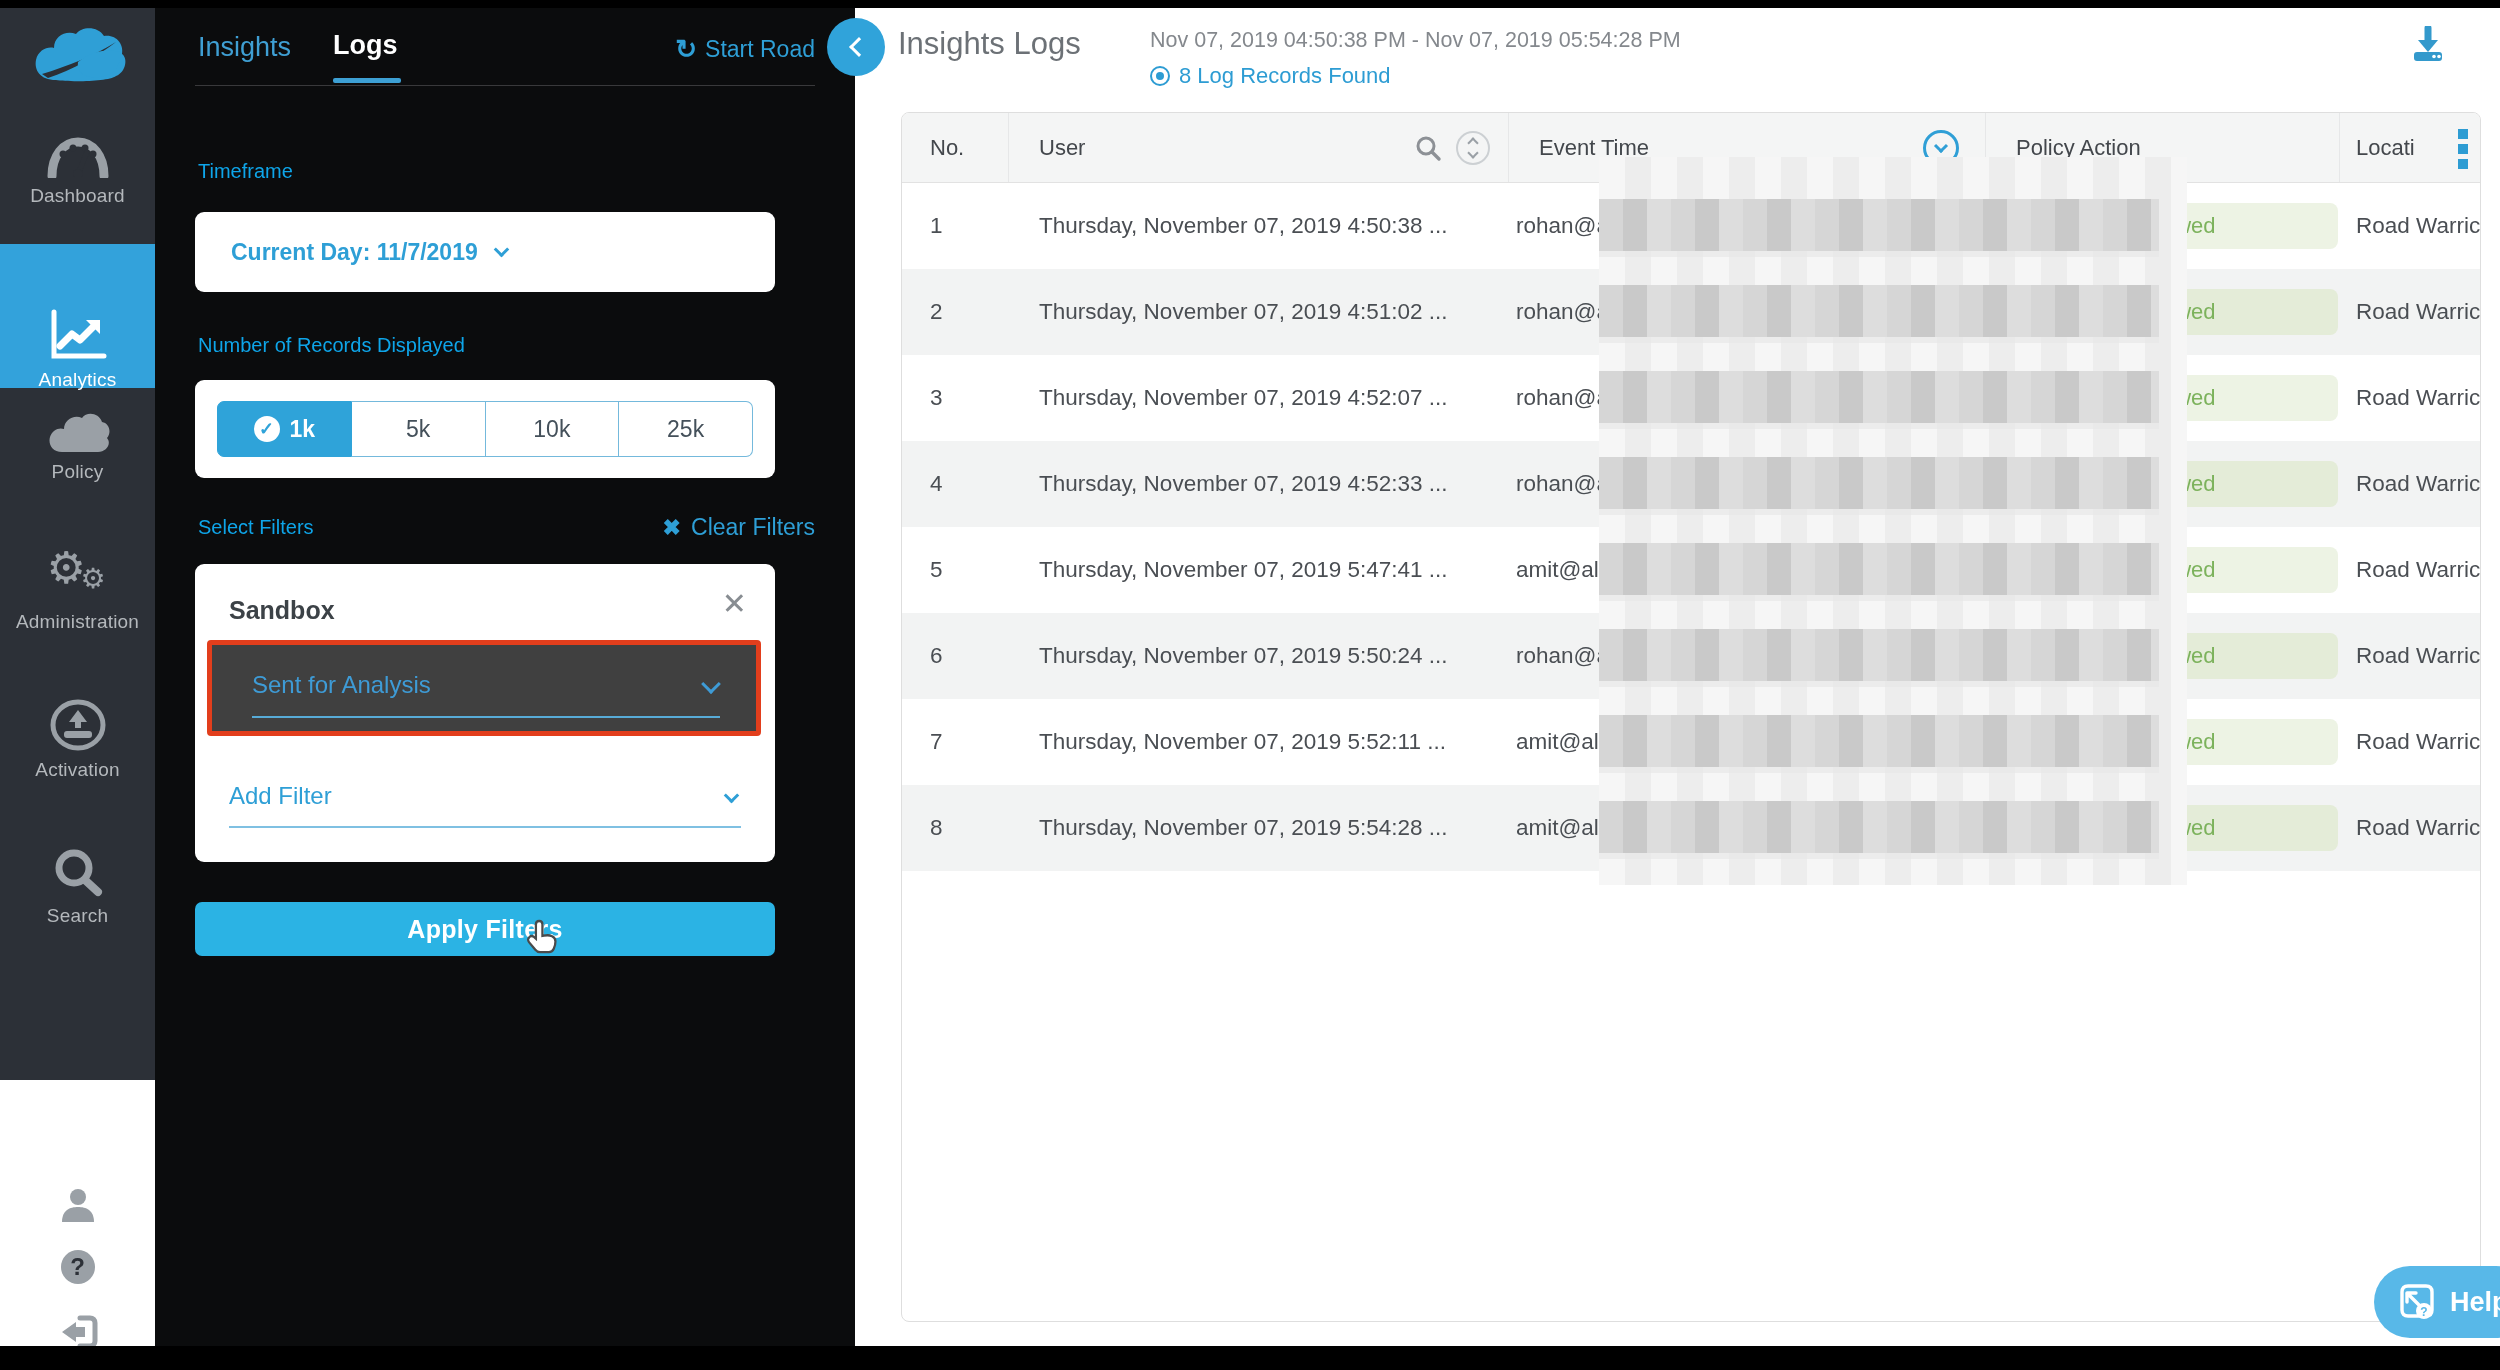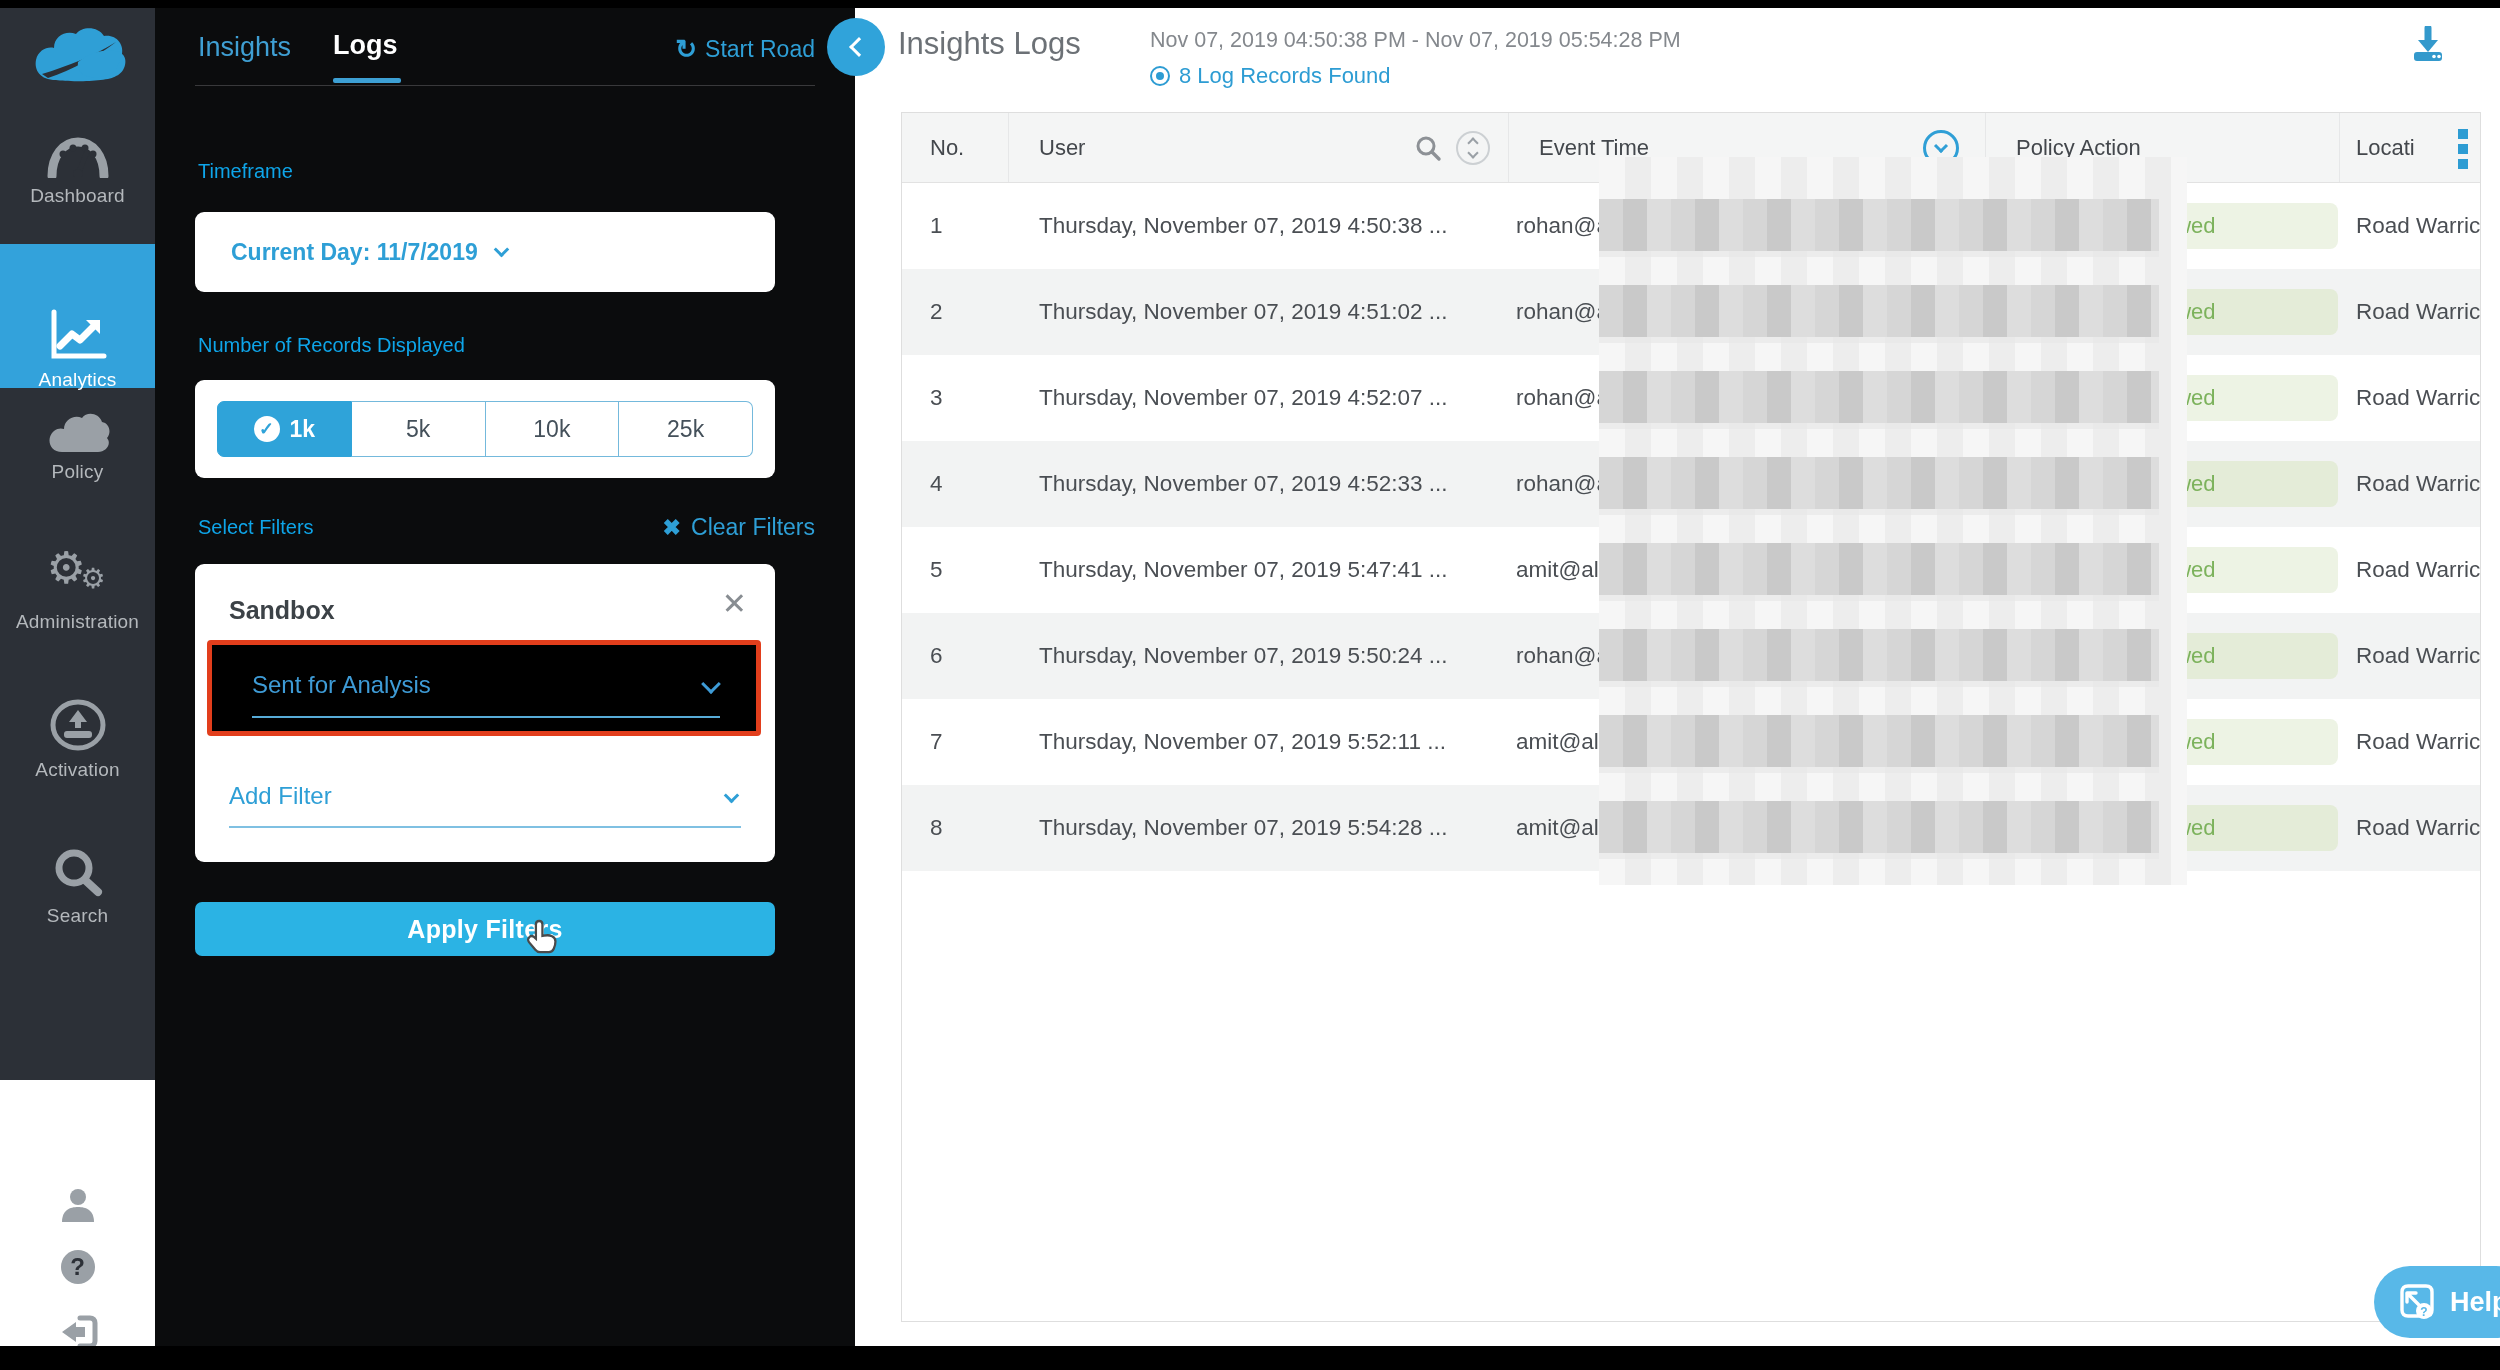--- a/index.html
+++ b/index.html
@@ -47,21 +47,21 @@
   .seg:last-child { border-radius:0 7px 7px 0; }
   .seg.sel { background:#2fa3d9; color:#fff; border-color:#2fa3d9; font-weight:bold; gap:10px; }
   .checkc { width:26px; height:26px; border-radius:50%; background:#fff; color:#2fa3d9; font-size:18px; font-weight:bold; display:flex; align-items:center; justify-content:center; }
 
   .clear-filters { position:absolute; right:40px; color:#2e9fd6; font-size:23px; display:flex; align-items:center; gap:10px; cursor:pointer; }
   .clear-filters .x { font-size:22px; font-weight:bold; }
 
   #sandbox-card { top:556px; height:298px; }
   .sb-title { position:absolute; left:34px; top:32px; font-size:25px; color:#3c4247; font-weight:bold; }
   .sb-close { position:absolute; right:28px; top:22px; font-size:30px; color:#888d92; cursor:pointer; }
-  .red-box { position:absolute; left:12px; top:76px; width:554px; height:96px; border:5px solid #e23e1c; border-radius:4px; background:#000000; }
+  .red-box { position:absolute; left:12px; top:76px; width:554px; height:96px; border:5px solid #e23e1c; border-radius:4px; background:#404040; }
   .red-box .field { position:relative; width:100%; height:100%; cursor:pointer; }
   .red-box .val { position:absolute; left:40px; top:26px; color:#3e9bd6; font-size:24px; }
   .red-box .underline { position:absolute; left:40px; right:36px; bottom:13px; height:2px; background:#57abd7; }
   .chev { display:inline-block; border-right:3px solid currentColor; border-bottom:3px solid currentColor; transform:rotate(45deg); }
   .chev.c14 { width:14px; height:14px; }
   .chev.c11 { width:11px; height:11px; }
   .red-box .chev { position:absolute; right:38px; top:32px; color:#3e9bd6; }
 
   .add-filter { position:absolute; left:34px; top:218px; width:512px; cursor:pointer; }
   .add-filter .val { color:#2e9fd6; font-size:24px; }
@@ -78,21 +78,21 @@
   #main-title { left:898px; top:26px; font-size:31px; color:#6c7176; }
   #head-center { left:1150px; top:28px; width:930px; }
   #date-range { font-size:21.5px; color:#84888d; }
   #records-found { margin-top:10px; color:#2d9cd3; font-size:22px; display:inline-flex; align-items:center; gap:9px; cursor:pointer; }
   .target-ic { width:20px; height:20px; border:2px solid #2d9cd3; border-radius:50%; display:inline-flex; align-items:center; justify-content:center; }
   .target-ic i { width:8px; height:8px; background:#2d9cd3; border-radius:50%; }
 
   #download-btn { left:2408px; top:26px; cursor:pointer; }
 
   
-  #table-card { left:901px; top:112px; width:1580px; height:1210px; background:#fff; border:1.5px solid #dedede; border-radius:0; overflow:hidden; }
+  #table-card { left:901px; top:112px; width:1580px; height:1210px; background:#fff; border:1.5px solid #dedede; border-radius:8px; overflow:hidden; }
   .thead { display:flex; height:70px; background:#f4f5f5; border-bottom:1px solid #e2e2e2; align-items:center; color:#43474c; font-size:22px; }
   .hc { height:100%; display:flex; align-items:center; border-right:1px solid #e6e7e8; }
   .hc:last-child { border-right:none; }
   .c-no { width:107px; padding-left:28px; }
   .c-time { width:477px; padding-left:30px; }
   .c-user { width:500px; padding-left:30px; }
   .c-action { width:354px; padding-left:30px; }
   .c-loc { width:140px; padding-left:16px; overflow:hidden; white-space:nowrap; }
 
   .sort-circle-active { margin-left:auto; margin-right:26px; width:36px; height:36px; border:3px solid #2f9fd6; border-radius:50%; display:flex; align-items:center; justify-content:center; cursor:pointer; }

